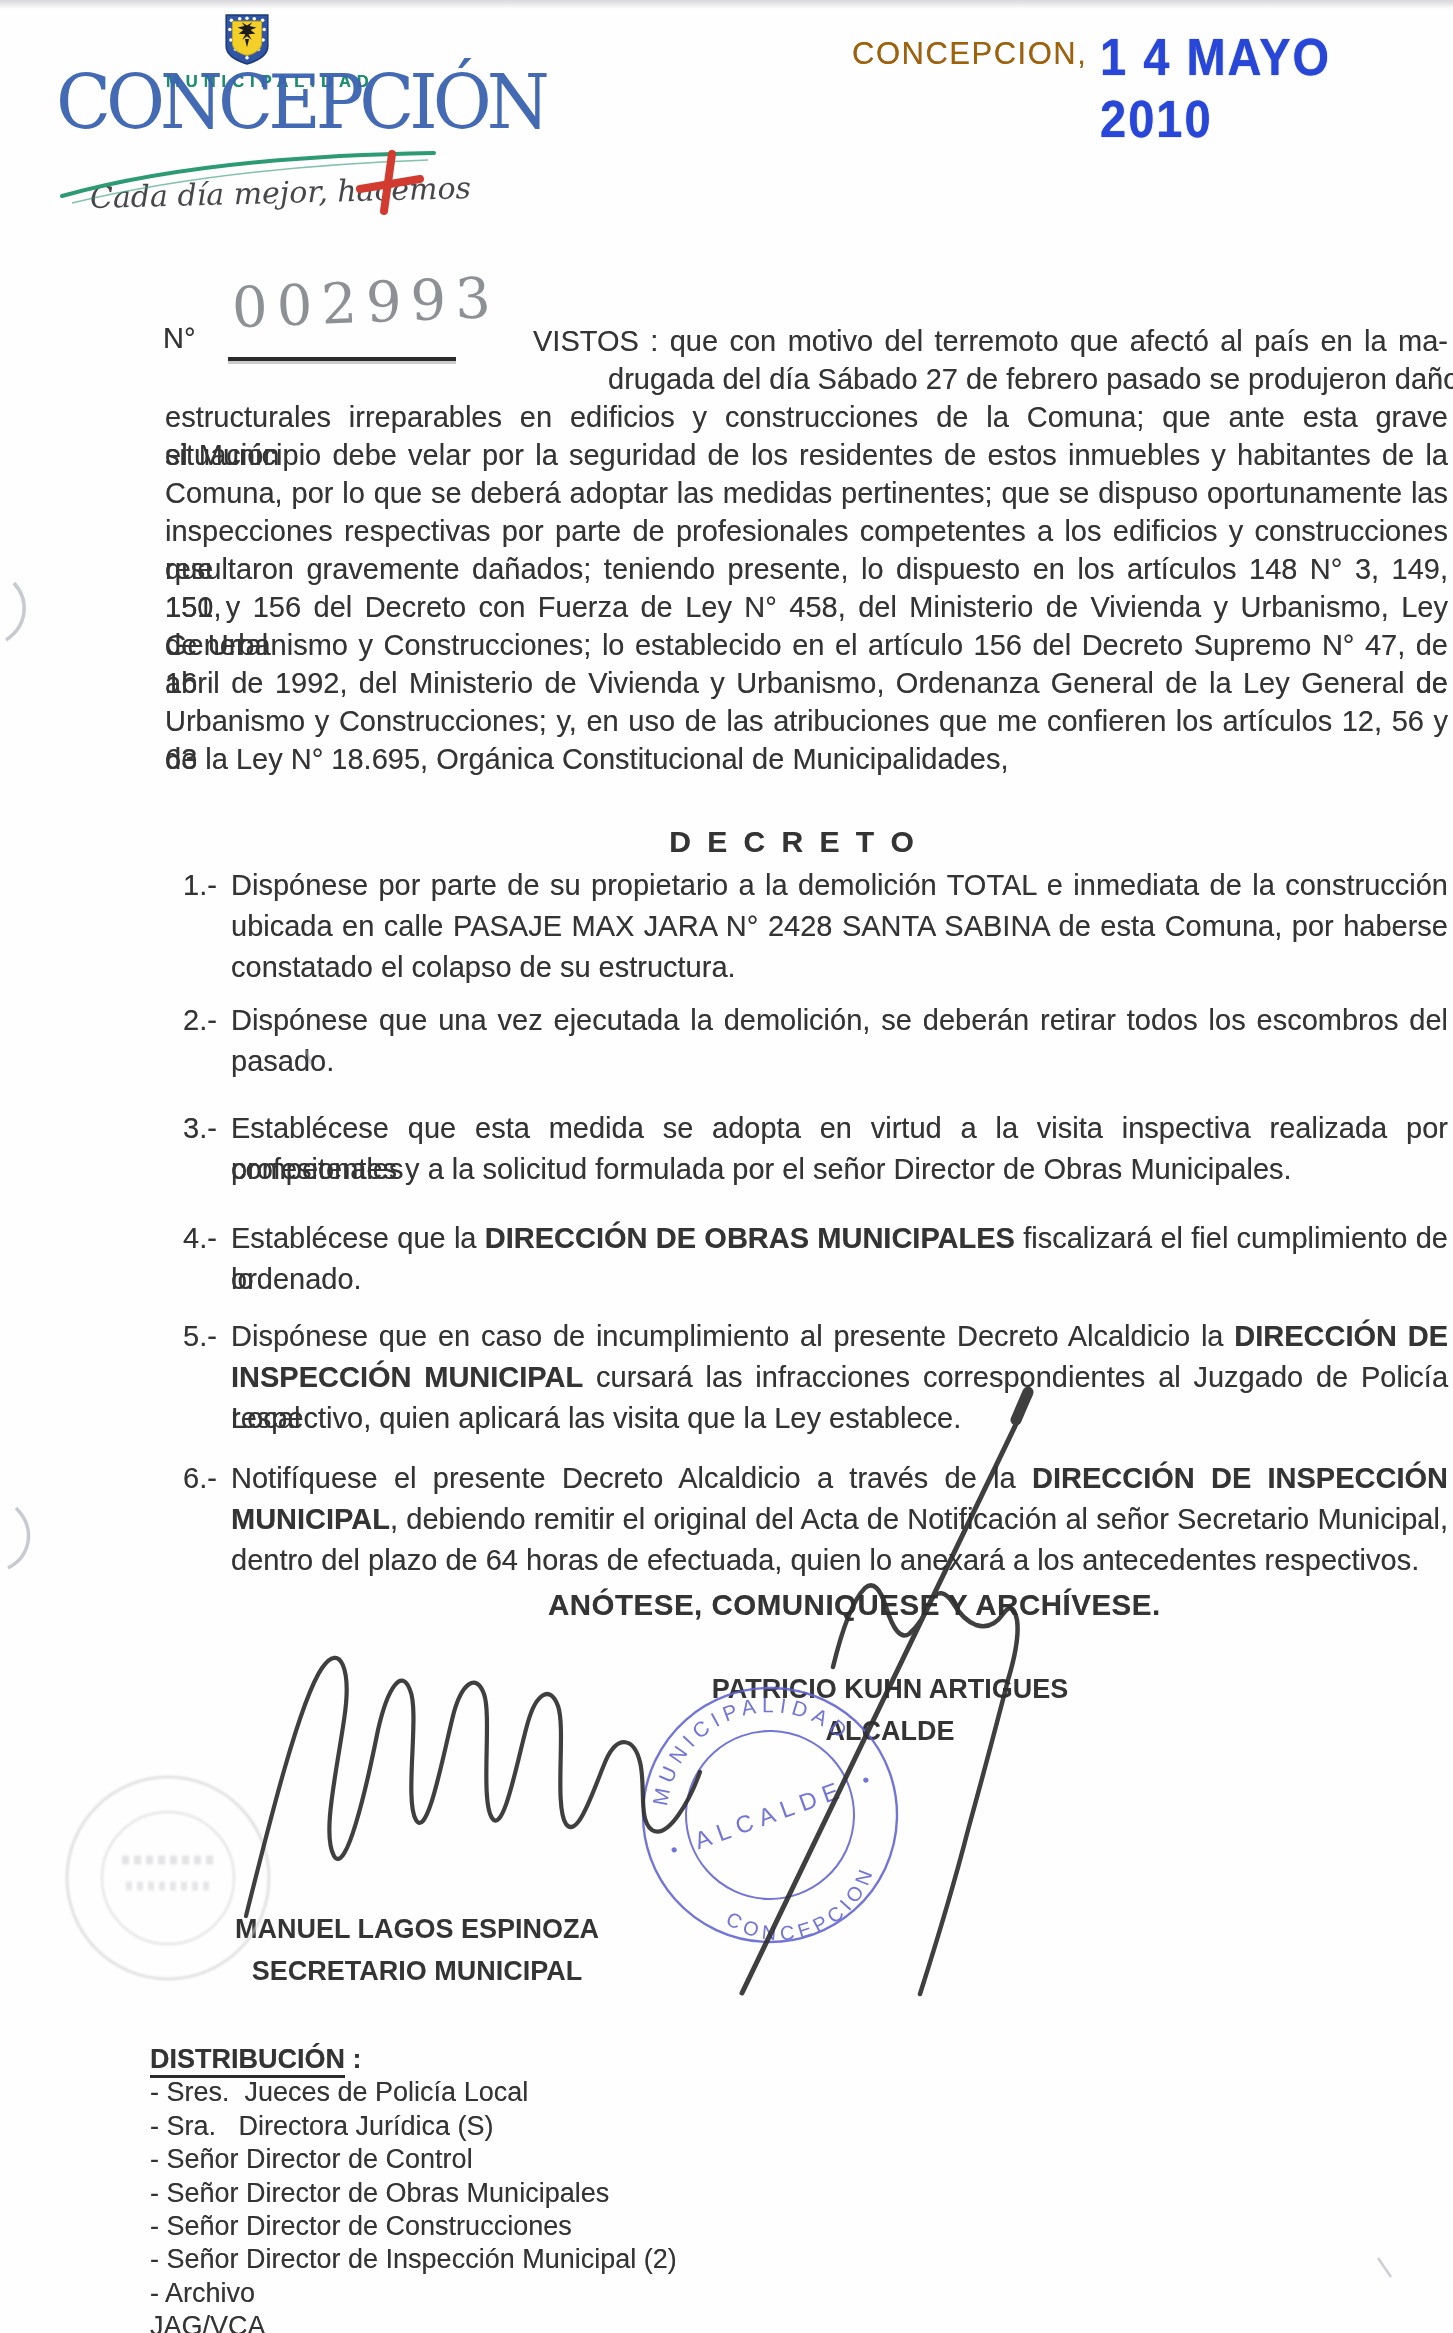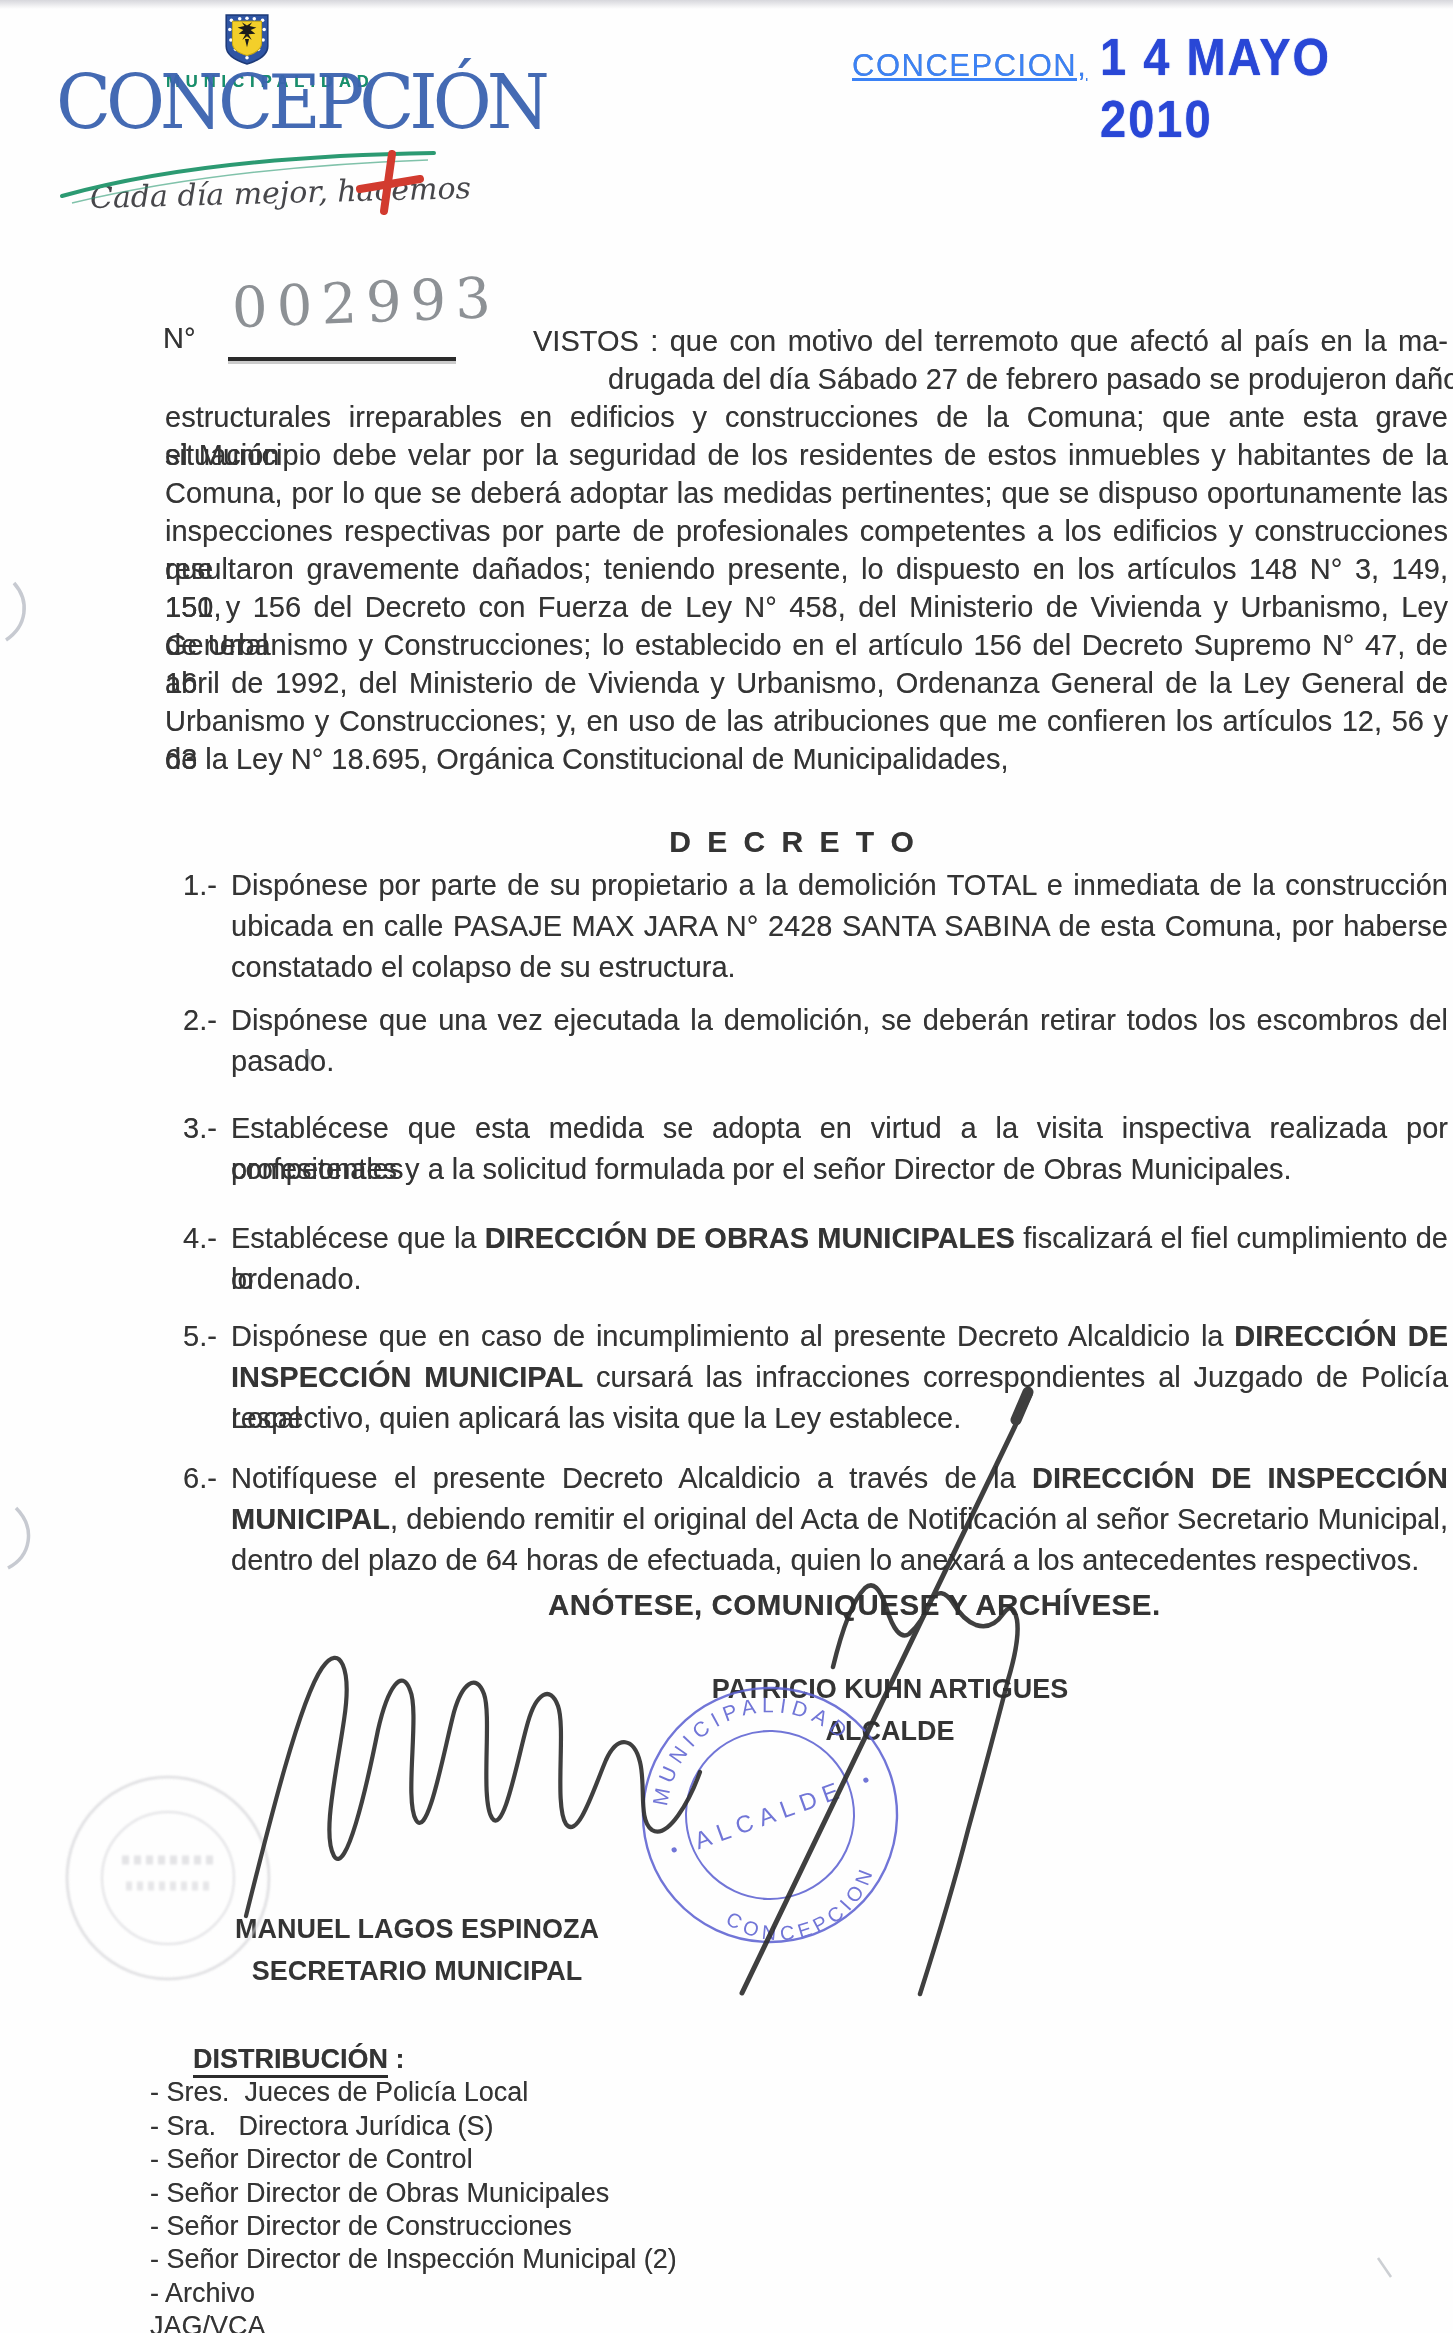--- a/index.html
+++ b/index.html
@@ -4,21 +4,21 @@
 <style>
   html,body{margin:0;padding:0;background:#888;}
   .page{position:relative;width:1453px;height:2333px;background:#fefefe;overflow:hidden;
         font-family:"Liberation Sans",sans-serif;color:#343434;}
   .scan-top{position:absolute;left:0;top:0;width:100%;height:9px;
             background:linear-gradient(#d7d7dc,#fefefe);}
   .abs{position:absolute;}
   .txt{text-shadow:0 0 0.6px rgba(60,60,60,.55);}
   .b{font-weight:700;}
   
-  .city-label{left:852px;top:48px;font-size:31px;letter-spacing:1.5px;color:#3b82f6;text-decoration:underline;}
+  .city-label{left:852px;top:36px;font-size:31px;letter-spacing:1.5px;color:#a16207;}
   .date-stamp{left:1100px;top:26px;font-size:47px;font-weight:700;color:#2947d6;
               letter-spacing:2px;transform:scaleY(1.12);transform-origin:top left;
               text-shadow:0 0 1px #2947d6;}
   
   .brand-top{left:166px;top:72px;font-size:16.5px;font-weight:700;letter-spacing:6px;color:#15916c;}
   .brand-main{left:56px;top:58px;font-size:72px;font-family:"DejaVu Serif",serif;
               letter-spacing:-5px;color:#3b63b0;opacity:.95;transform:scaleY(1.04);transform-origin:top left;}
   .slogan{left:90px;top:180px;font-size:30px;font-style:italic;font-family:"DejaVu Serif",serif;
           color:#47474b;transform:rotate(-1.5deg);transform-origin:left;}
   
@@ -43,21 +43,21 @@
   .iline{line-height:41px;height:41px;}
   .iline.j{text-align:justify;text-align-last:justify;}
   .i1{top:865px;} .i2{top:1000px;} .i3{top:1108px;} .i4{top:1218px;} .i5{top:1316px;} .i6{top:1458px;}
   .closing{left:548px;top:1588px;font-size:29.5px;font-weight:700;letter-spacing:.5px;}
   
   .mayor-block{left:700px;top:1668px;width:380px;text-align:center;font-size:27px;font-weight:700;line-height:42px;}
   .secretary-block{left:217px;top:1908px;width:400px;text-align:center;font-size:27px;font-weight:700;line-height:42px;}
   
   .distribution{left:150px;top:2043px;font-size:27px;line-height:33.4px;}
   .dist-heading{font-weight:700;}
-  .dist-heading .u{border-bottom:3px solid #2c2c2c;padding-bottom:1px;margin-left:43px;}
+  .dist-heading .u{border-bottom:3px solid #2c2c2c;padding-bottom:1px;}
   .dist-item{white-space:pre;}
   .overlay{position:absolute;left:0;top:0;z-index:5;pointer-events:none;}
   .layer{z-index:1;}
 </style>
 </head>
 <body>
 
 <div class="page">
   <div class="scan-top"></div>
 

